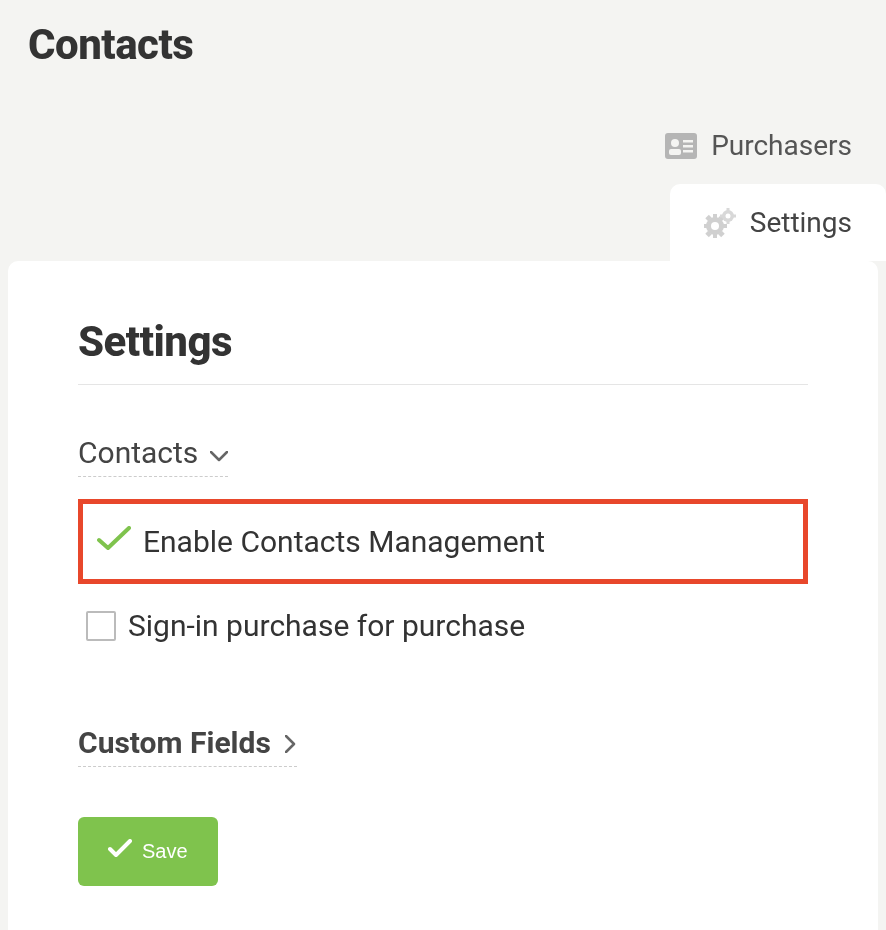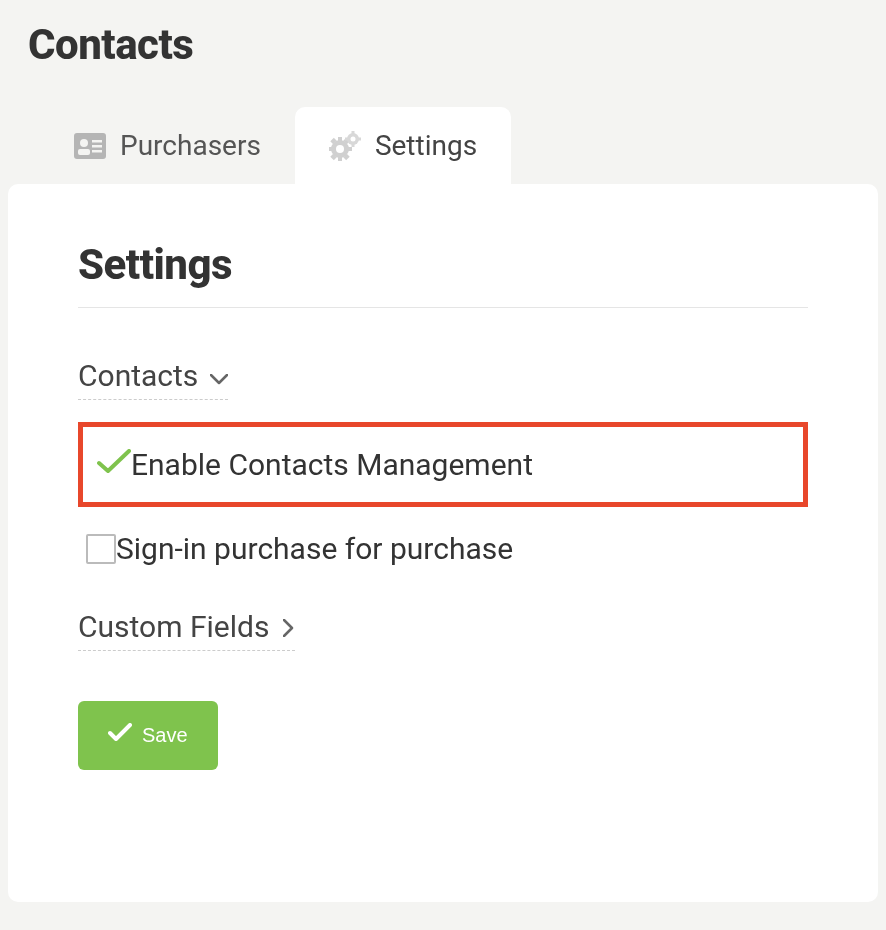--- a/index.html
+++ b/index.html
@@ -18,22 +18,23 @@
       padding: 20px 28px 0 28px;
     }
     .page-title {
       font-size: 42px;
       font-weight: 800;
       color: #333;
       letter-spacing: -0.5px;
     }
     .tabs {
       display: flex;
-      padding: 38px 0 0 40px;
+      padding: 38px 0 0 28px;
       align-items: flex-end;
+      flex-direction: column;
     }
     .tab {
       display: flex;
       align-items: center;
       gap: 14px;
       padding: 22px 34px;
       font-size: 28px;
       color: #555;
       cursor: pointer;
       border-radius: 10px 10px 0 0;
@@ -75,21 +76,21 @@
       font-weight: 400;
       border-bottom: 1px dashed #ccc;
       padding-bottom: 6px;
       margin-bottom: 22px;
       width: fit-content;
       cursor: pointer;
     }
     .option-row {
       display: flex;
       align-items: center;
-      gap: 0;
+      gap: 12px;
       font-size: 30px;
       color: #333;
       padding: 12px 8px;
     }
     .option-highlighted {
       border: 5px solid #e8472b;
       padding: 20px 14px;
       margin-bottom: 12px;
     }
     .checkbox-empty {
@@ -102,24 +103,24 @@
     }
     .checkmark-svg {
       flex-shrink: 0;
     }
     .section-header-2 {
       display: flex;
       align-items: center;
       gap: 14px;
       font-size: 30px;
       color: #444;
-      font-weight: 400;
+      font-weight: 700;
       border-bottom: 1px dashed #ccc;
       padding-bottom: 6px;
-      margin-top: 31px;
+      margin-top: 70px;
       margin-bottom: 50px;
       width: fit-content;
       cursor: pointer;
     }
     .save-button {
       display: inline-flex;
       align-items: center;
       gap: 10px;
       background: #7fc34d;
       color: #ffffff;

